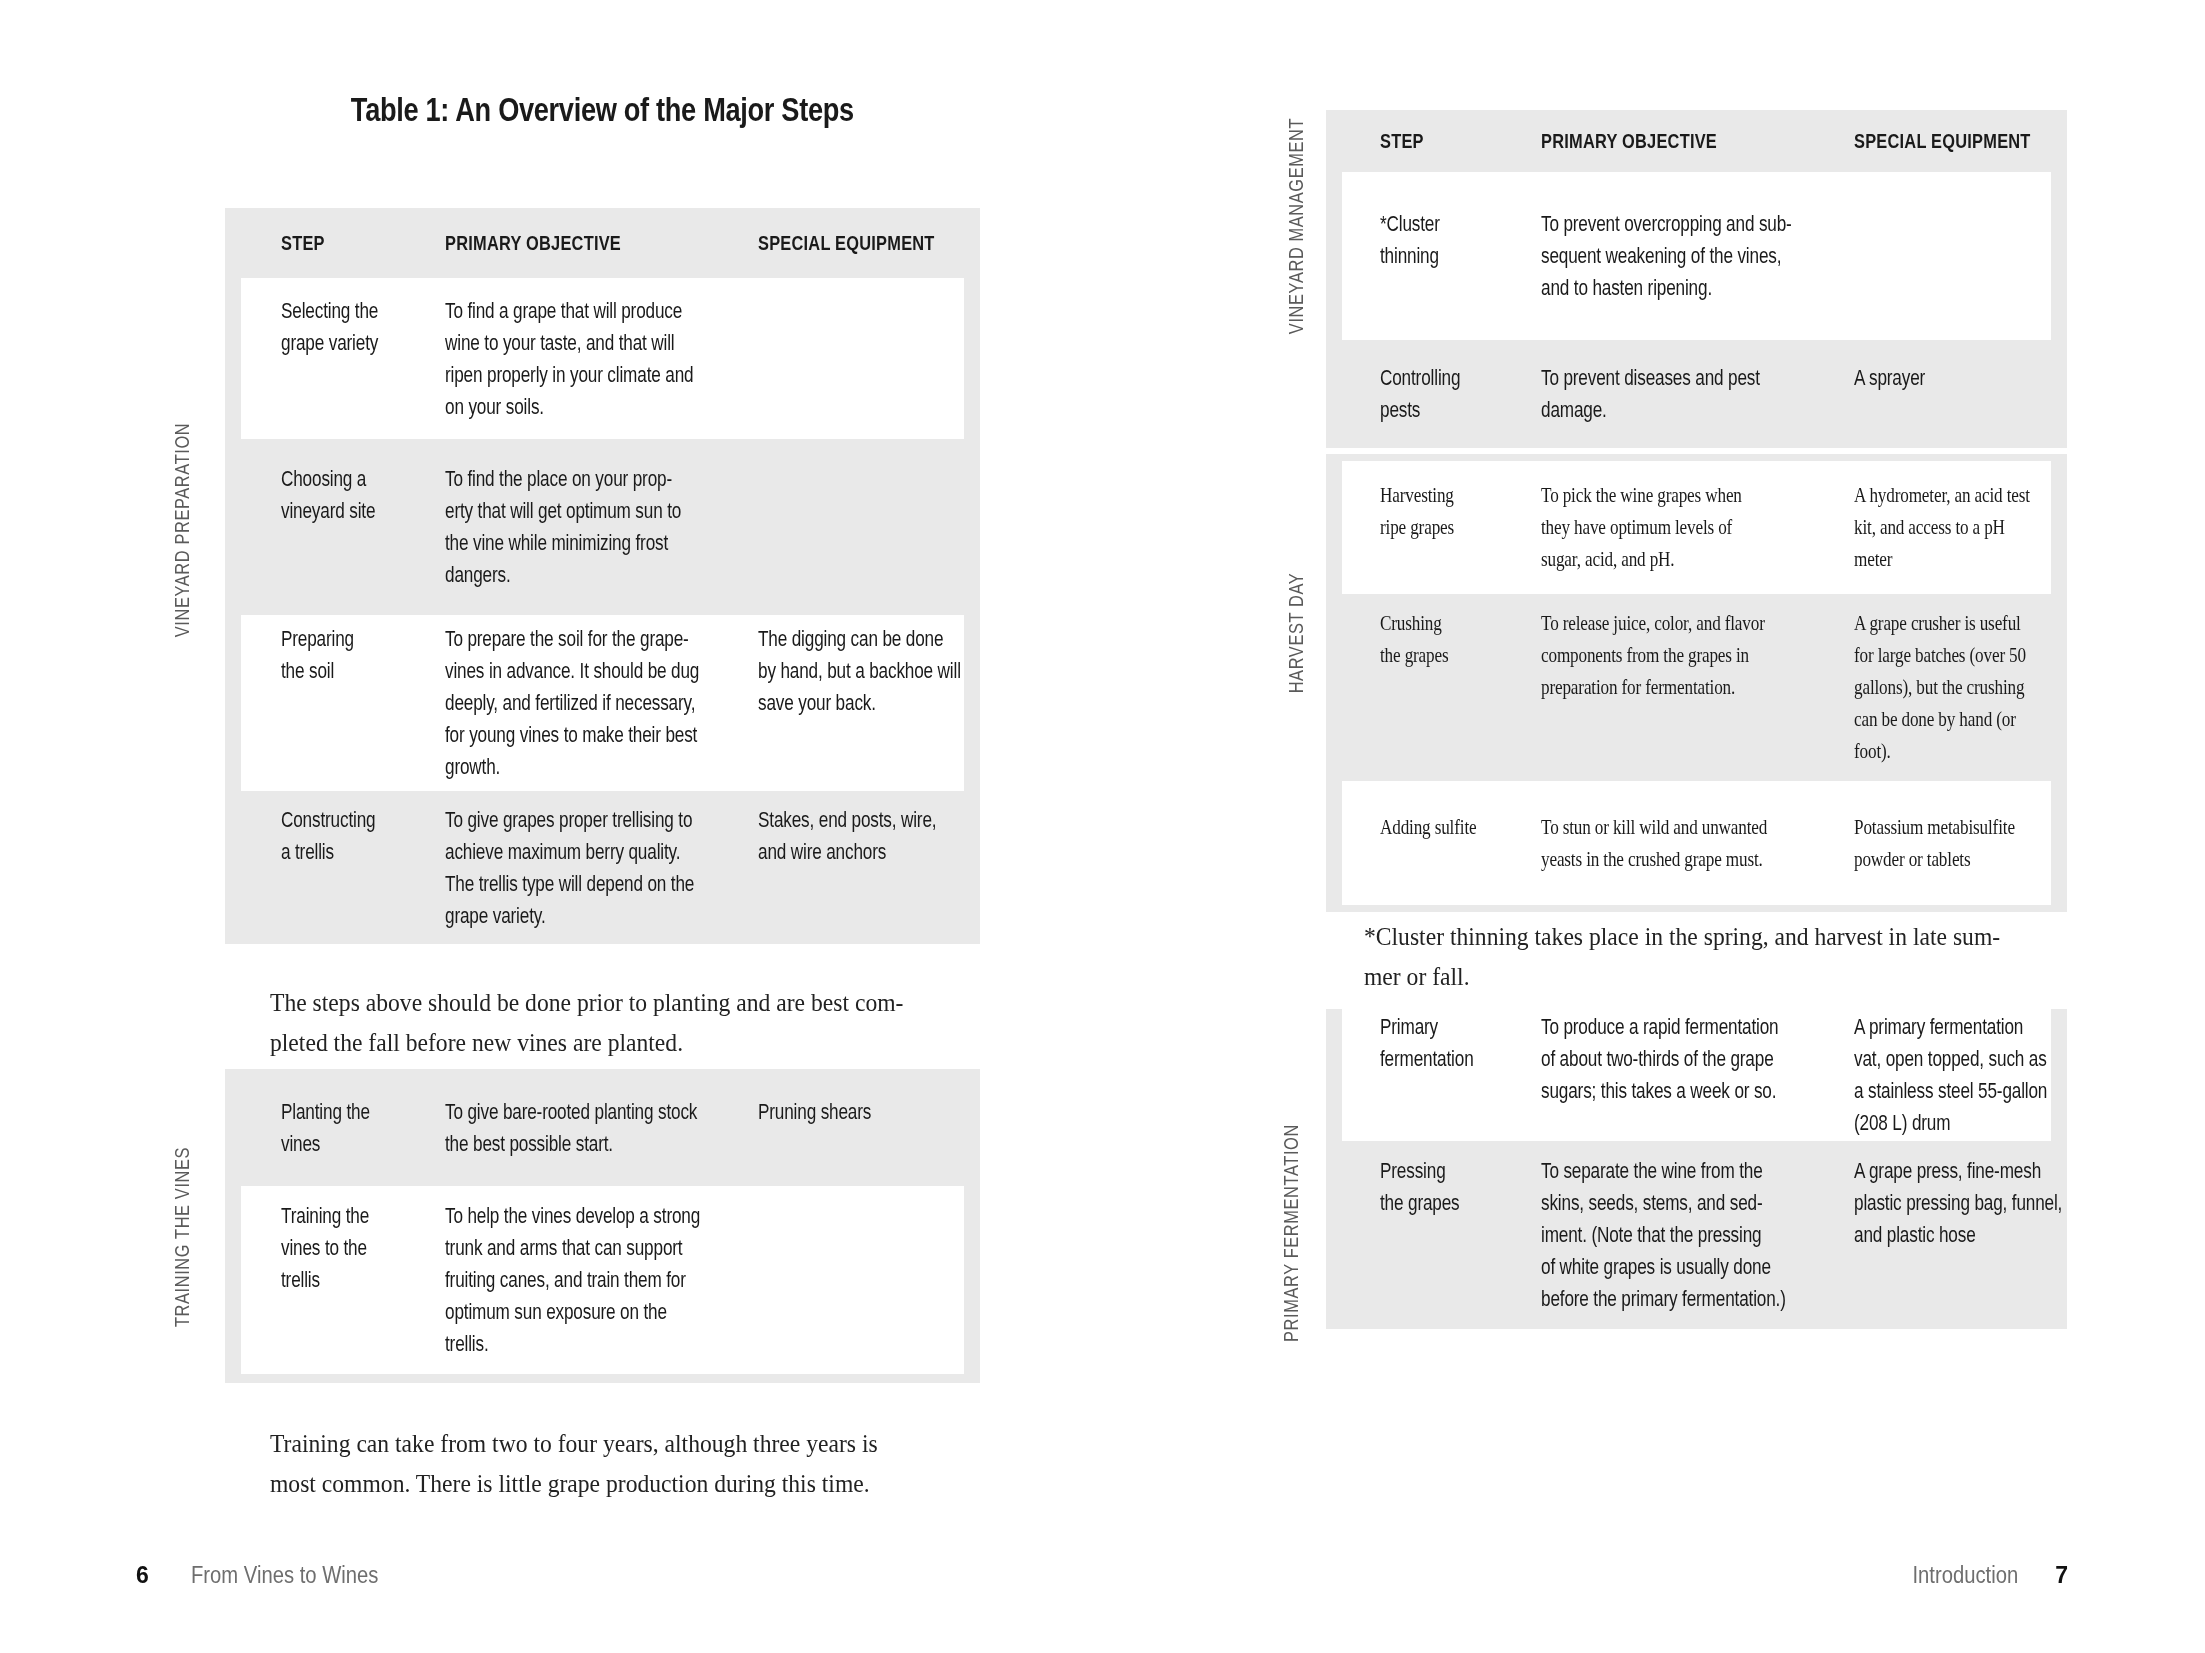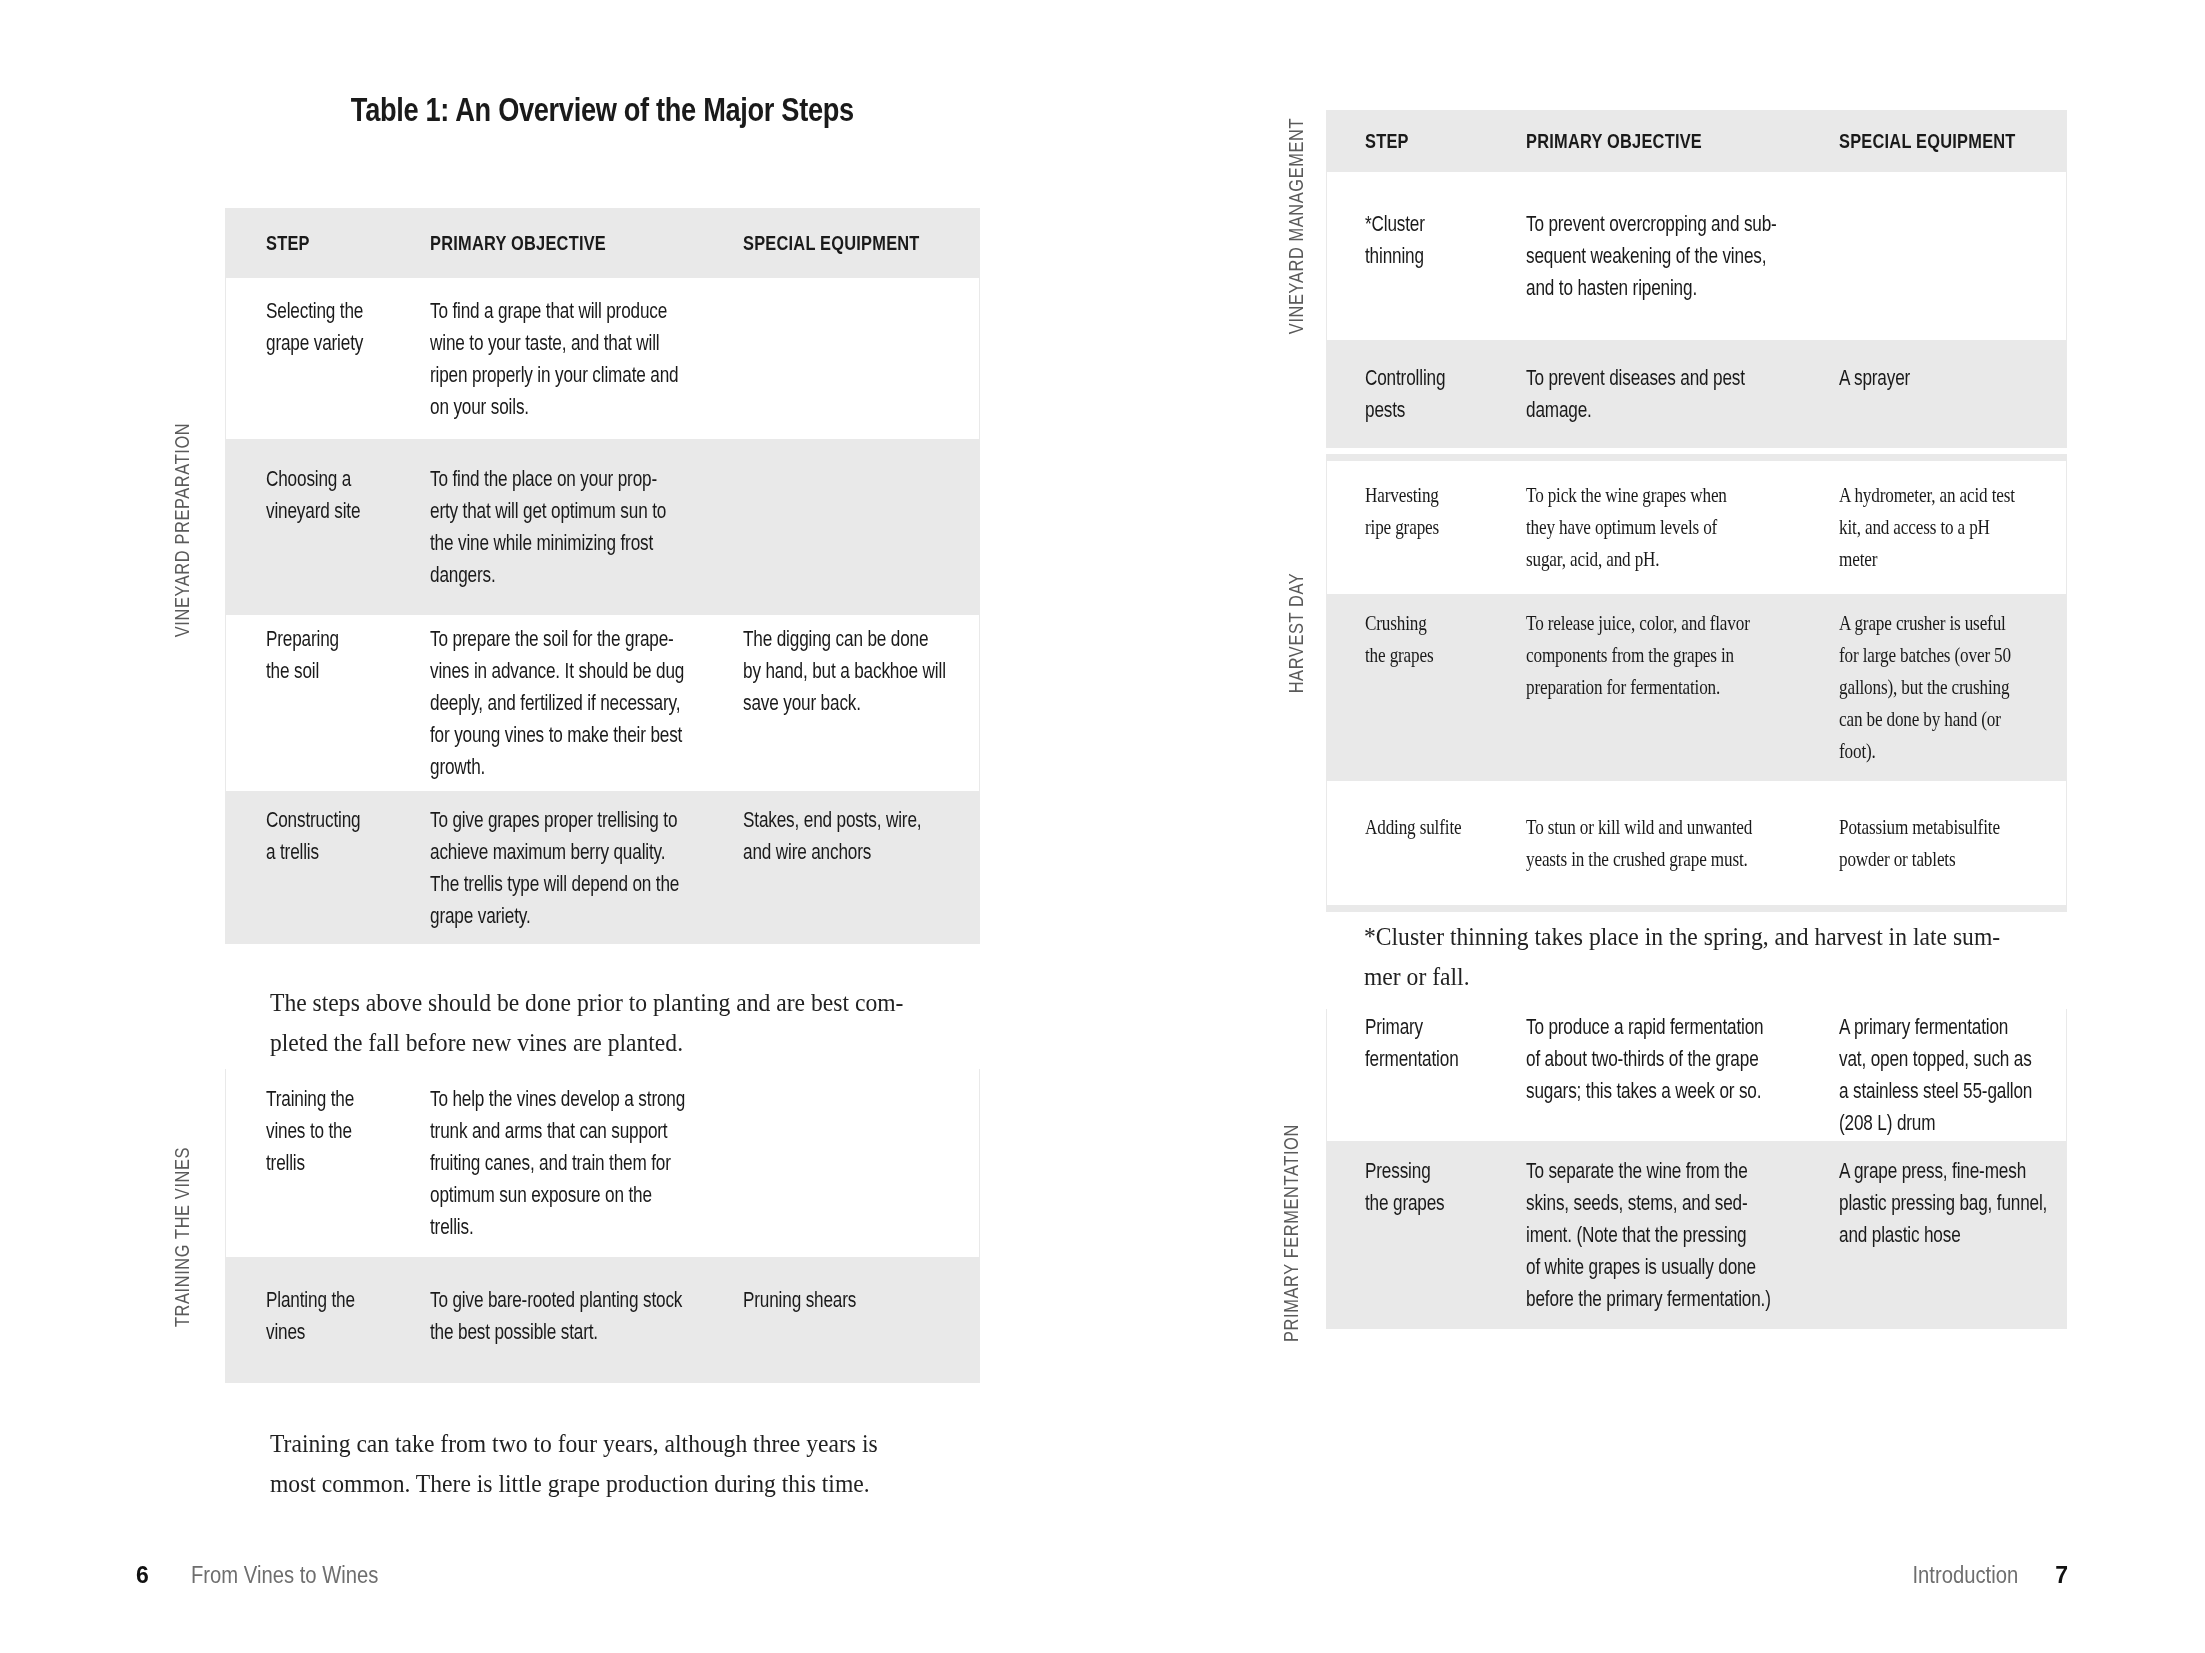--- a/index.html
+++ b/index.html
@@ -14,21 +14,21 @@
   
   .title{position:absolute;left:225px;top:90px;width:755px;text-align:center;
     font-size:34px;font-weight:bold;letter-spacing:-0.4px;}
   .title .cx{display:inline-block;transform:scaleX(0.80);transform-origin:center;white-space:nowrap;}
 
   
   .vlabel{position:absolute;font-size:21px;color:#5a5a5a;letter-spacing:0.8px;
     white-space:nowrap;transform:translate(-50%,-50%) rotate(-90deg) scaleX(0.78);}
 
   
-  .tblock{position:absolute;background:#e9e9e9;padding:0 1px;box-sizing:border-box;}
+  .tblock{position:absolute;background:#e9e9e9;padding:0 16px;box-sizing:border-box;}
   .tblock.padB{padding-bottom:6.8px;font-family:Liberation Serif, serif;}
   .tblock.padB10{padding-bottom:8.5px;}
   .tblock.padT{padding-top:6.8px;}
   .trow{display:grid;align-content:center;align-items:start;box-sizing:border-box;}
   .cols-l{grid-template-columns:164px 313px 265px;}
   .cols-r{grid-template-columns:161px 313px 254px;}
   .row-white{background:#ffffff;}
   .cell{margin-left:40px;font-size:22px;line-height:32px;letter-spacing:-0.2px;
     white-space:pre;transform:scaleX(0.78);transform-origin:left top;}
   .cols-r .cell{margin-left:38px;}
@@ -103,37 +103,37 @@
 and wire anchors</div>
     </div>
   </div>
 
   <div class="note" style="left:270px;top:982px">The steps above should be done prior to planting and are best com-
 pleted the fall before new vines are planted.</div>
 
   <div class="vlabel" style="left:182px;top:1237px">TRAINING THE VINES</div>
 
   <div class="tblock padB10" style="left:225px;top:1069px;width:755px">
+    <div class="trow cols-l" style="height:117px">
+      <div class="cell">Planting the
+vines</div>
+      <div class="cell">To give bare-rooted planting stock
+the best possible start.</div>
+      <div class="cell">Pruning shears</div>
+    </div>
     <div class="trow cols-l row-white" style="height:188px">
       <div class="cell">Training the
 vines to the
 trellis</div>
       <div class="cell">To help the vines develop a strong
 trunk and arms that can support
 fruiting canes, and train them for
 optimum sun exposure on the
 trellis.</div>
       <div class="cell"></div>
-    </div>
-    <div class="trow cols-l" style="height:117px">
-      <div class="cell">Planting the
-vines</div>
-      <div class="cell">To give bare-rooted planting stock
-the best possible start.</div>
-      <div class="cell">Pruning shears</div>
     </div>
   </div>
 
   <div class="note" style="left:270px;top:1423px">Training can take from two to four years, although three years is
 most common. There is little grape production during this time.</div>
 
   <div class="footer" style="left:136px">
     <span class="pagenum">6</span>
   </div>
   <div class="footer" style="left:191px">

